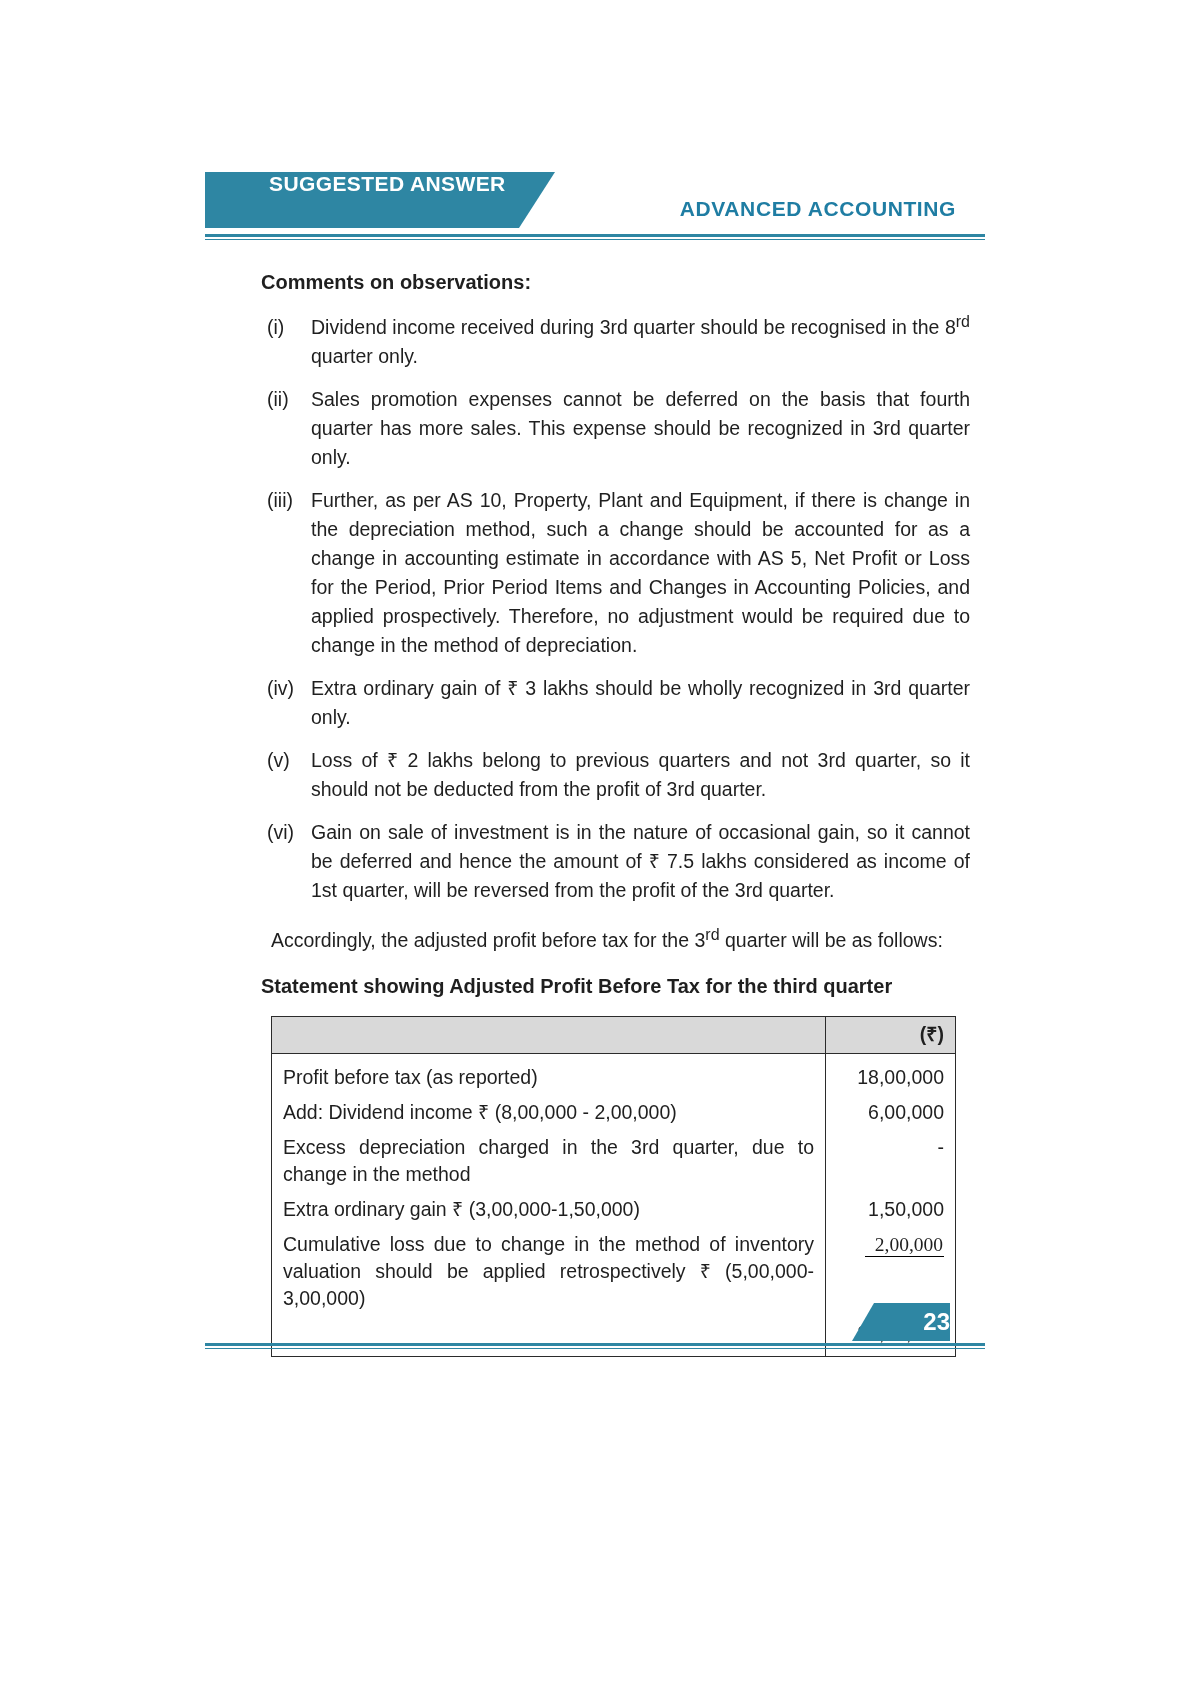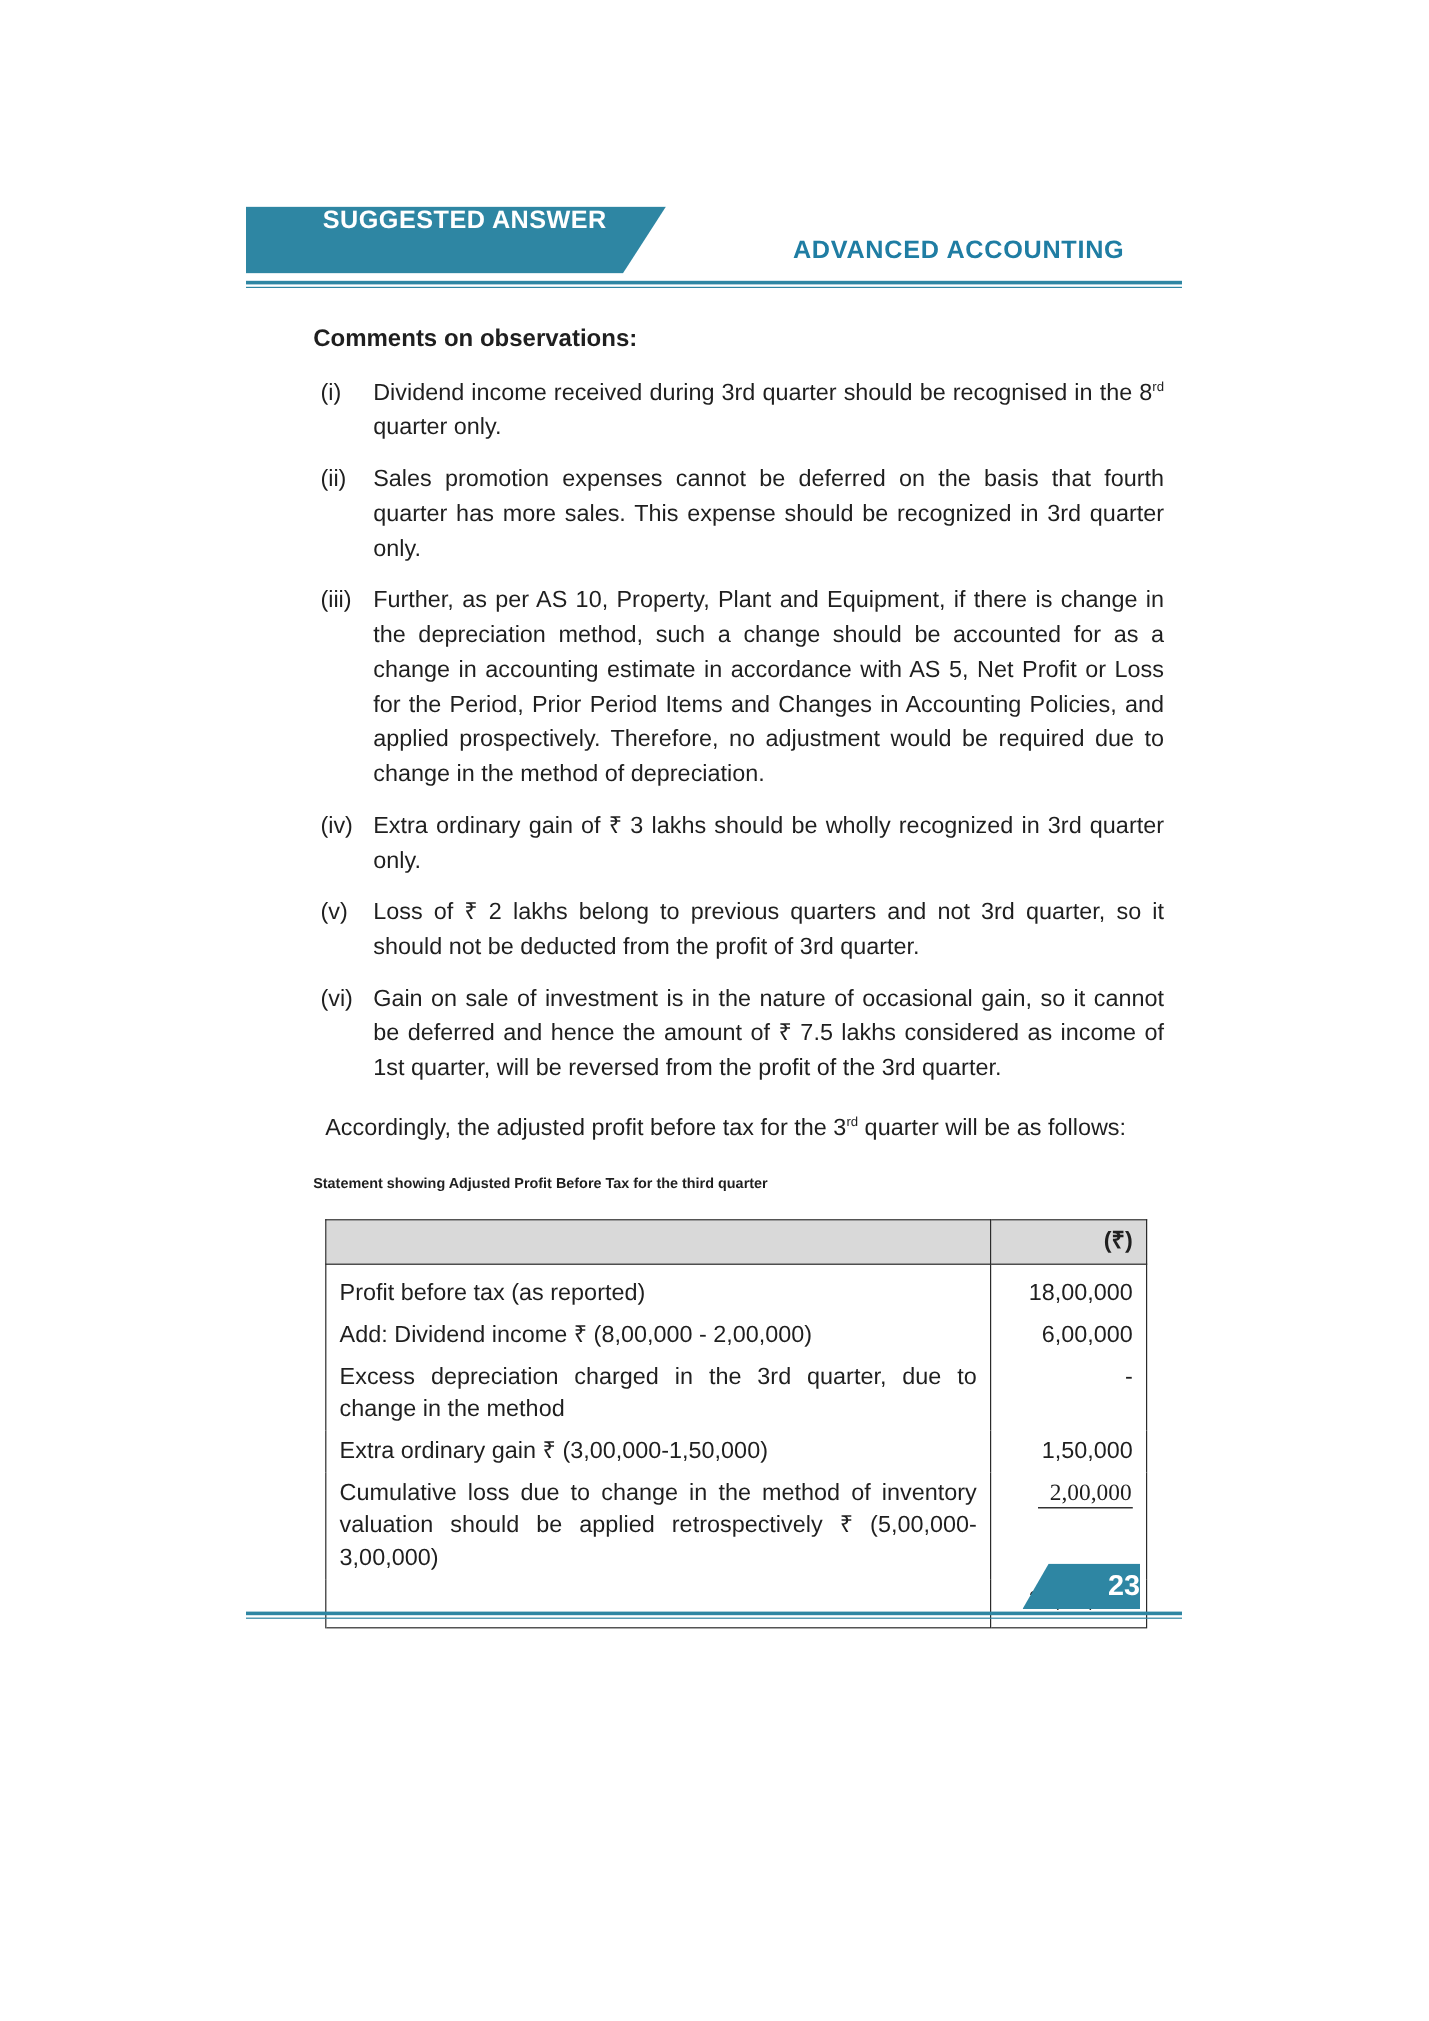--- a/index.html
+++ b/index.html
@@ -31,21 +31,21 @@
     clip-path:polygon(0 0, 100% 0, calc(100% - 36px) 100%, 0 100%);
     display:flex; align-items:flex-start;
     padding-left:64px;
     color:#ffffff;
     font-size:21px;
     font-weight:bold;
     letter-spacing:0.4px;
   }
   .subject-title{
     position:absolute;
-    top:197px; right:254px;
+    top:197px; right:235px;
     font-size:21px;
     font-weight:bold;
     letter-spacing:0.6px;
     color:var(--title-color);
   }
   .rule{
     position:absolute;
     left:205px;
     width:780px;
   }
@@ -72,29 +72,29 @@
     display:flex;
     margin:0 0 14px 6px;
   }
   .marker{
     flex:0 0 44px;
   }
   .item-text{
     flex:1;
     text-align:justify;
   }
-  sup{ font-size:11px; line-height:0; }
+  sup{ font-size:16px; line-height:0; }
 
   .closing{
     margin:21px 0 0 10px;
   }
 
   .statement-title{
     font-weight:bold;
-    font-size:12px;
+    font-size:20px;
     margin:17px 0 0 0;
   }
 
   
   table.statement-table{
     margin:15px 0 0 10px;
     width:685px;
     border-collapse:collapse;
     font-size:19.5px;
     line-height:27px;

